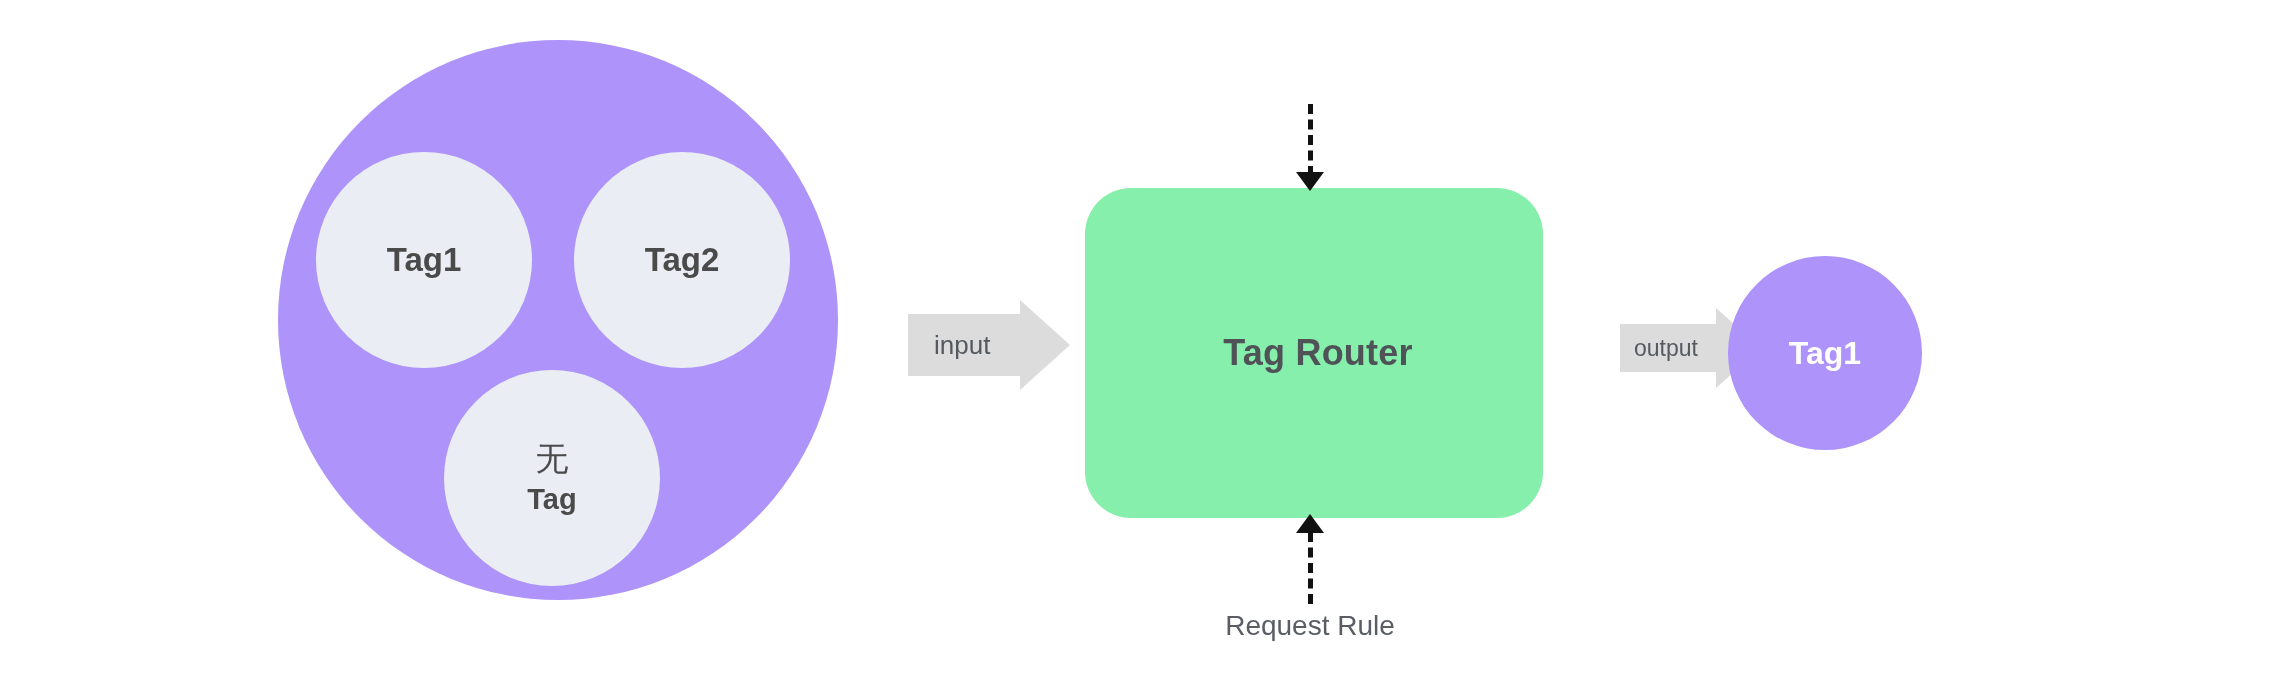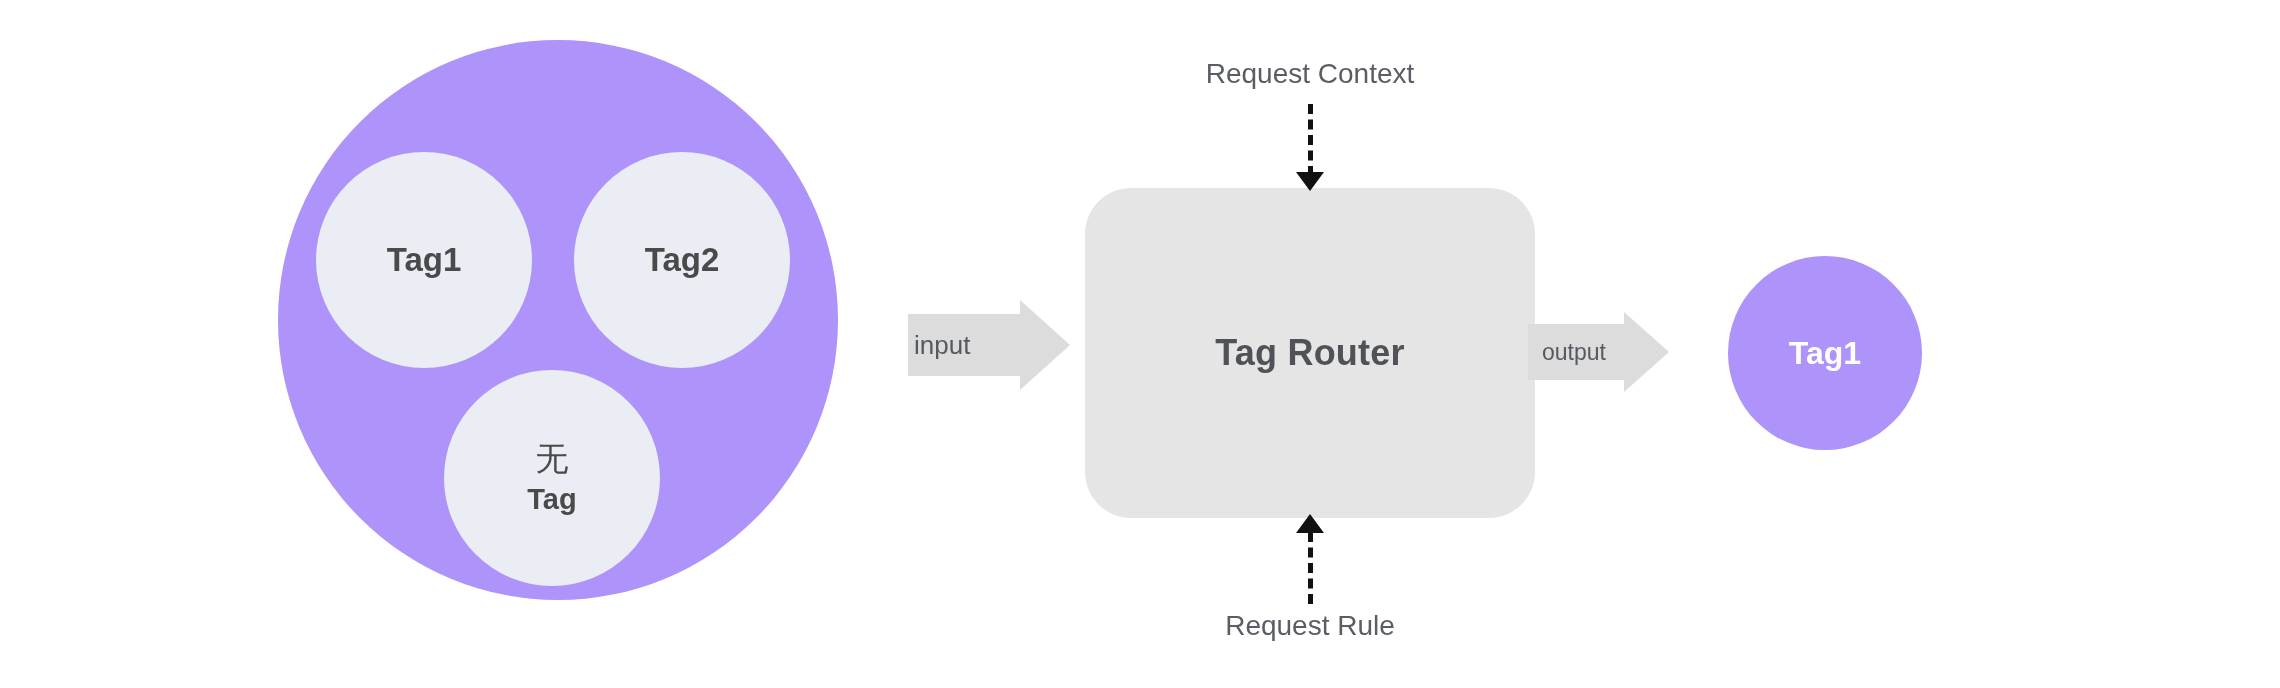--- a/index.html
+++ b/index.html
@@ -55,21 +55,21 @@
   .block-arrow {
     position: absolute;
     display: flex;
     align-items: center;
     background: #dcdcdc;
     color: #555a60;
     font-size: 26px;
   }
   .block-arrow .arrow-label {
     display: block;
-    padding-left: 6px;
+    padding-left: 26px;
     white-space: nowrap;
   }
   .block-arrow .arrow-head {
     position: absolute;
     left: 100%;
     top: 50%;
     width: 0;
     height: 0;
     border-style: solid;
     border-color: transparent transparent transparent #dcdcdc;
@@ -82,46 +82,47 @@
     width: 112px;
     height: 62px;
   }
   .arrow-input .arrow-head {
     margin-top: -45px;
     border-width: 45px 0 45px 50px;
   }
 
   
   .arrow-output {
-    left: 1528px;
+    left: 1620px;
     top: 324px;
     width: 96px;
-    height: 56px;
+    height: 48px;
   }
   .arrow-output .arrow-head {
     margin-top: -40px;
     border-width: 40px 0 40px 45px;
   }
   .arrow-output .arrow-label {
     font-size: 23px;
     padding-left: 14px;
   }
 
   
   .router-box {
     position: absolute;
     left: 1085px;
     top: 188px;
     width: 450px;
     height: 330px;
     border-radius: 46px;
-    background: #e5e5e5;
+    background: #86efac;
     display: flex;
     align-items: center;
     justify-content: center;
+    padding-left: 8px;
   }
   .router-box-label {
     font-size: 36px;
     font-weight: bold;
     color: #4f5257;
     letter-spacing: 0.2px;
   }
 
   
   .dash-line {
@@ -205,21 +206,20 @@
 
   <div class="block-arrow arrow-input">
     <span class="arrow-label">input</span>
     <span class="arrow-head"></span>
   </div>
 
   <div class="router-box">
     <span class="router-box-label">Tag Router</span>
   </div>
 
-  <div class="connector-label label-request">Request Context</div>
   <div class="dash-line dash-top"></div>
   <div class="dash-head dash-head-down"></div>
 
   <div class="dash-head dash-head-up"></div>
   <div class="dash-line dash-bottom"></div>
   <div class="connector-label label-rule">Request Rule</div>
 
   <div class="block-arrow arrow-output">
     <span class="arrow-label">output</span>
     <span class="arrow-head"></span>

